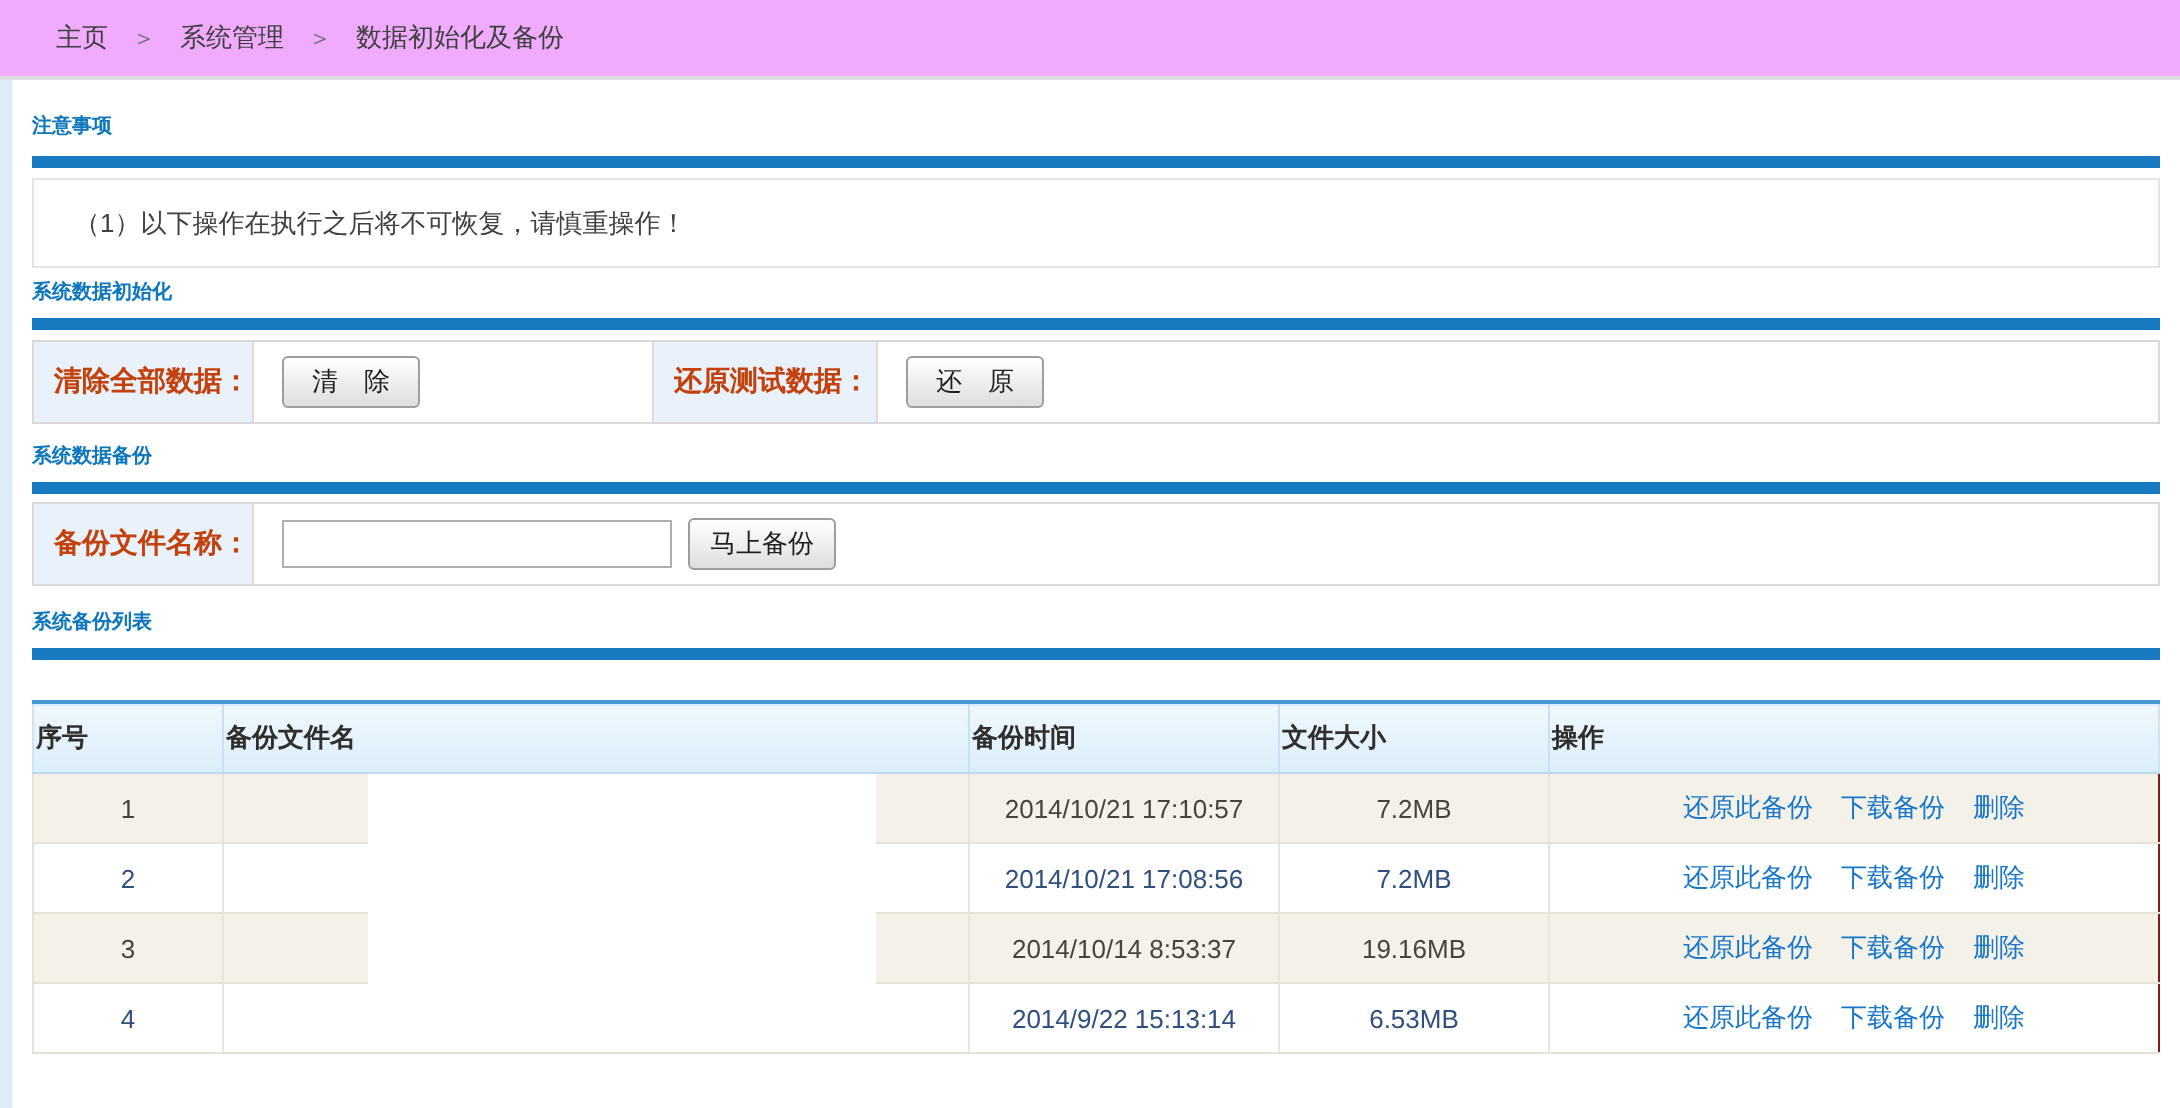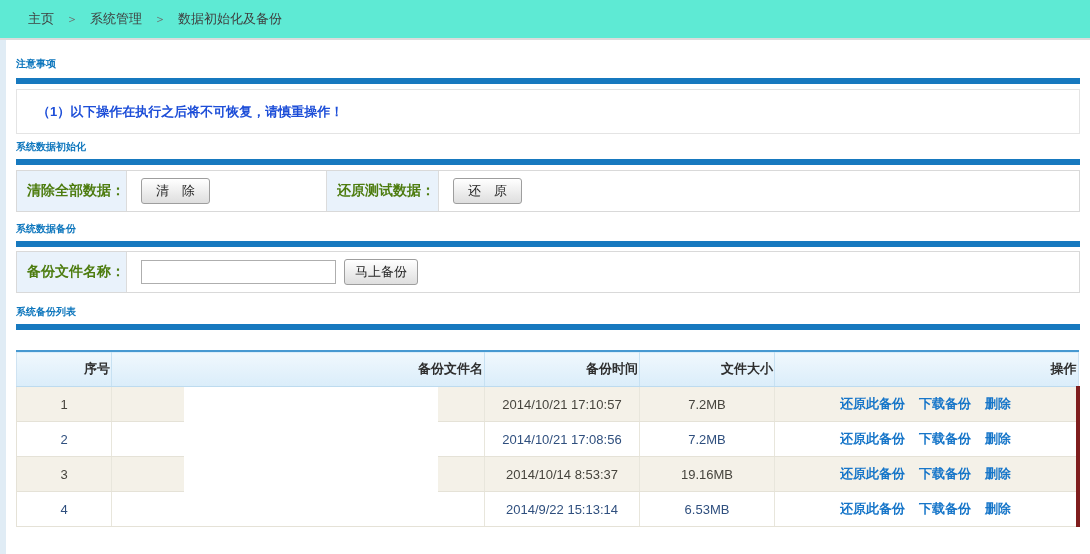--- a/index.html
+++ b/index.html
@@ -4,42 +4,42 @@
 <style>
   html,body{margin:0;padding:0;}
   body{
     width:1090px;height:554px;position:relative;overflow:hidden;
     background:#ffffff;
     font-family:"Liberation Sans","DejaVu Sans",sans-serif;
     -webkit-font-smoothing:antialiased;
   }
   
   .crumb-bar{
-    height:38px;background:#5eead4;border-bottom:2px solid #dcdcdc;
+    height:38px;background:#f0abfc;border-bottom:2px solid #dcdcdc;
     display:flex;align-items:center;padding-left:24px;
     font-size:13px;color:#3f3f3f;
   }
   .crumb-item{margin:0 4px;cursor:pointer;}
   .crumb-item.current{cursor:default;}
   .crumb-sep{margin:0 8px;color:#6b6b6b;font-size:12px;}
   
   .left-strip{position:absolute;left:0;top:40px;width:6px;height:514px;background:#e0ecf5;}
   
   .content{padding:0 10px 0 10px;margin-left:6px;}
   .sec-title{margin:16px 0 0 0;font-size:10px;font-weight:bold;color:#0d76bd;line-height:16px;}
   .sec-bar{height:6px;background:#1779bf;margin-top:6px;}
   
   .notice-box{border:1px solid #e4e4e4;margin-top:5px;}
-  .notice-row{height:43px;line-height:43px;padding-left:20px;font-size:13px;color:#1d4ed8;
-    white-space:nowrap;overflow:hidden;font-weight:bold;}
+  .notice-row{height:43px;line-height:43px;padding-left:20px;font-size:13px;color:#404040;
+    white-space:nowrap;overflow:hidden;}
   .notice-row + .notice-row{border-top:1px solid #e4e4e4;}
   
   .op-row{display:flex;border:1px solid #d9d9d9;height:40px;align-items:stretch;}
   .op-label{background:#e9f2fb;display:flex;align-items:center;padding-left:10px;
-    font-size:14px;font-weight:bold;color:#4d7c0f;border-right:1px solid #dcdcdc;box-sizing:border-box;}
+    font-size:14px;font-weight:bold;color:#c2410c;border-right:1px solid #dcdcdc;box-sizing:border-box;}
   .op-cell{background:#ffffff;display:flex;align-items:center;padding-left:14px;box-sizing:border-box;}
   .w-label1{width:110px;}
   .w-cell1{width:200px;border-right:1px solid #dcdcdc;}
   .w-label2{width:112px;}
   .w-cell2{flex:1;}
   .gbtn{
     border:1px solid #9e9e9e;border-radius:3px;
     background:linear-gradient(#ffffff,#dedede);
     padding:4px 14px;font-size:13px;color:#1f1f1f;cursor:pointer;
     font-family:inherit;line-height:16px;
@@ -49,31 +49,31 @@
     font-size:13px;padding:0 4px;color:#333;box-sizing:content-box;
   }
   
   .table-wrap{position:relative;margin-top:20px;}
   table.list{width:100%;border-collapse:collapse;table-layout:fixed;font-size:13px;}
   table.list thead tr{
     background:linear-gradient(#f0f8fd,#daedfa);
     border-top:2px solid #4799d1;
   }
   table.list th{
-    height:32px;font-weight:bold;color:#2f2f2f;text-align:right;
+    height:32px;font-weight:bold;color:#2f2f2f;text-align:left;
     border-bottom:1px solid #bddbef;border-left:1px solid #c7e1f2;
   }
   table.list th:first-child{border-left:1px solid #cfe3f2;}
   table.list th:last-child{border-right:1px solid #cfe3f2;}
   table.list td{
     height:32px;text-align:center;border-bottom:1px solid #e5e2d7;
     border-left:1px solid #e8e6dc;overflow:hidden;white-space:nowrap;
   }
   table.list td:first-child{border-left:1px solid #e5e2d7;}
-  table.list td:last-child{border-right:4px solid #7f1d1d;font-weight:bold;}
+  table.list td:last-child{border-right:1px solid #7f1d1d;}
   tr.row-odd{background:#f4f1e8;color:#46443d;}
   tr.row-even{background:#ffffff;color:#2f4f7e;}
   a.op-link{color:#1776c9;text-decoration:none;margin:0 7px;cursor:pointer;}
   .redaction{
     position:absolute;left:168px;top:37px;width:254px;height:124px;
     background:#ffffff;z-index:3;
   }
 </style>
 </head>
 <body>

